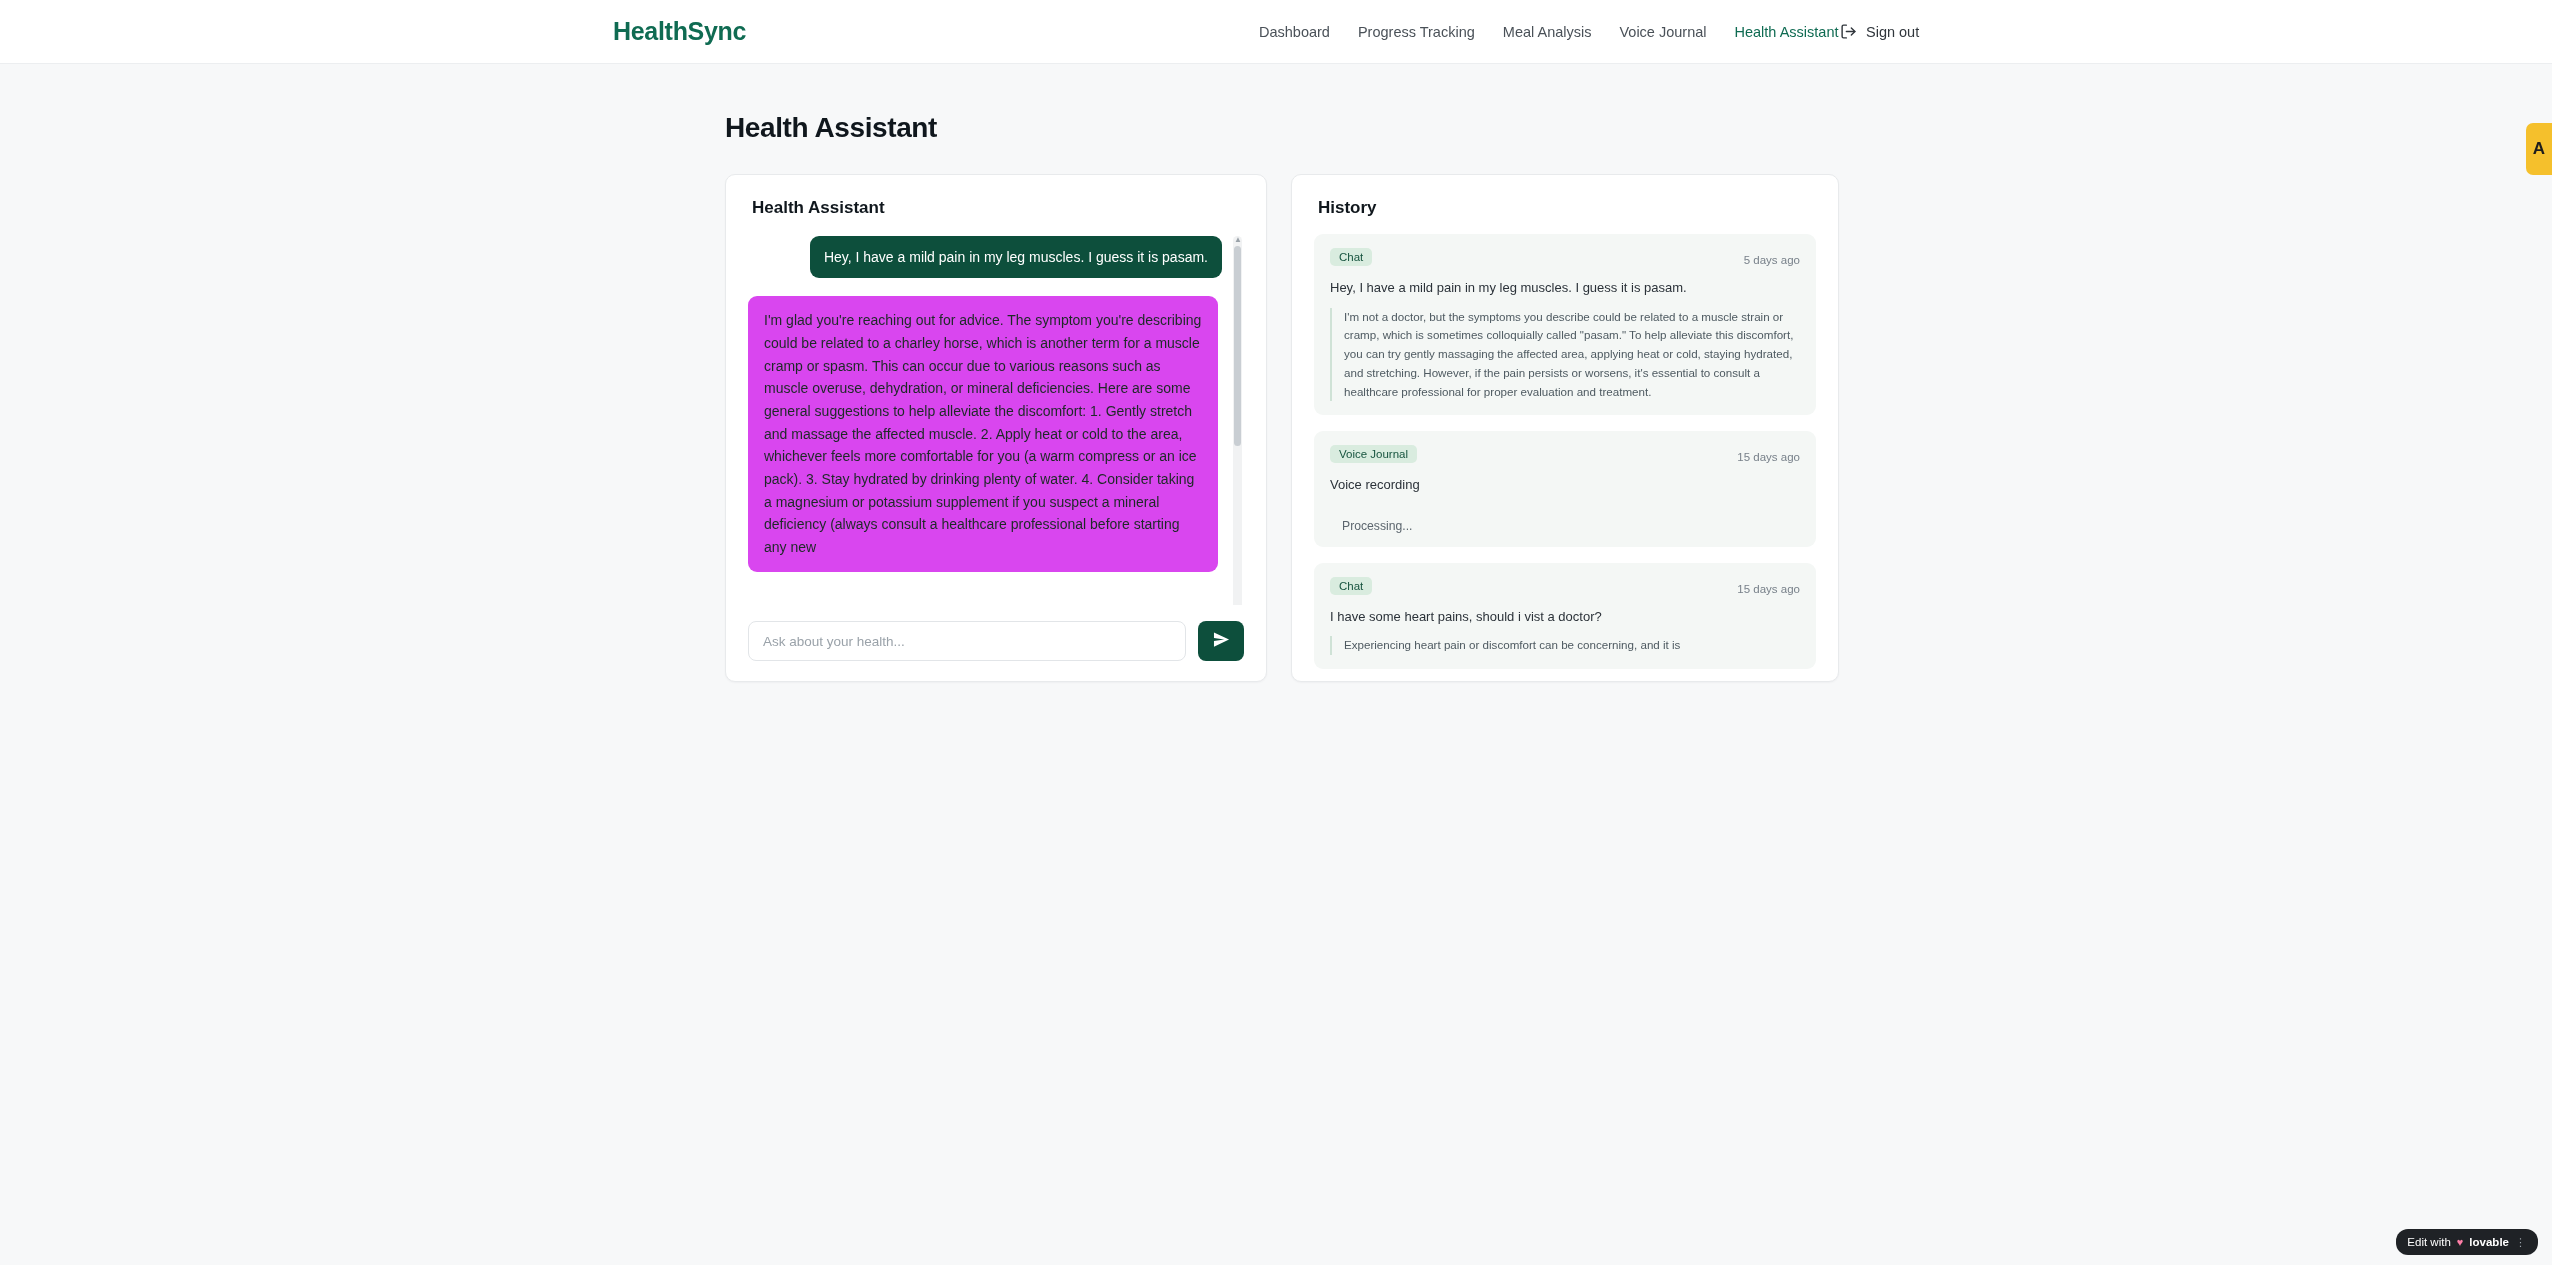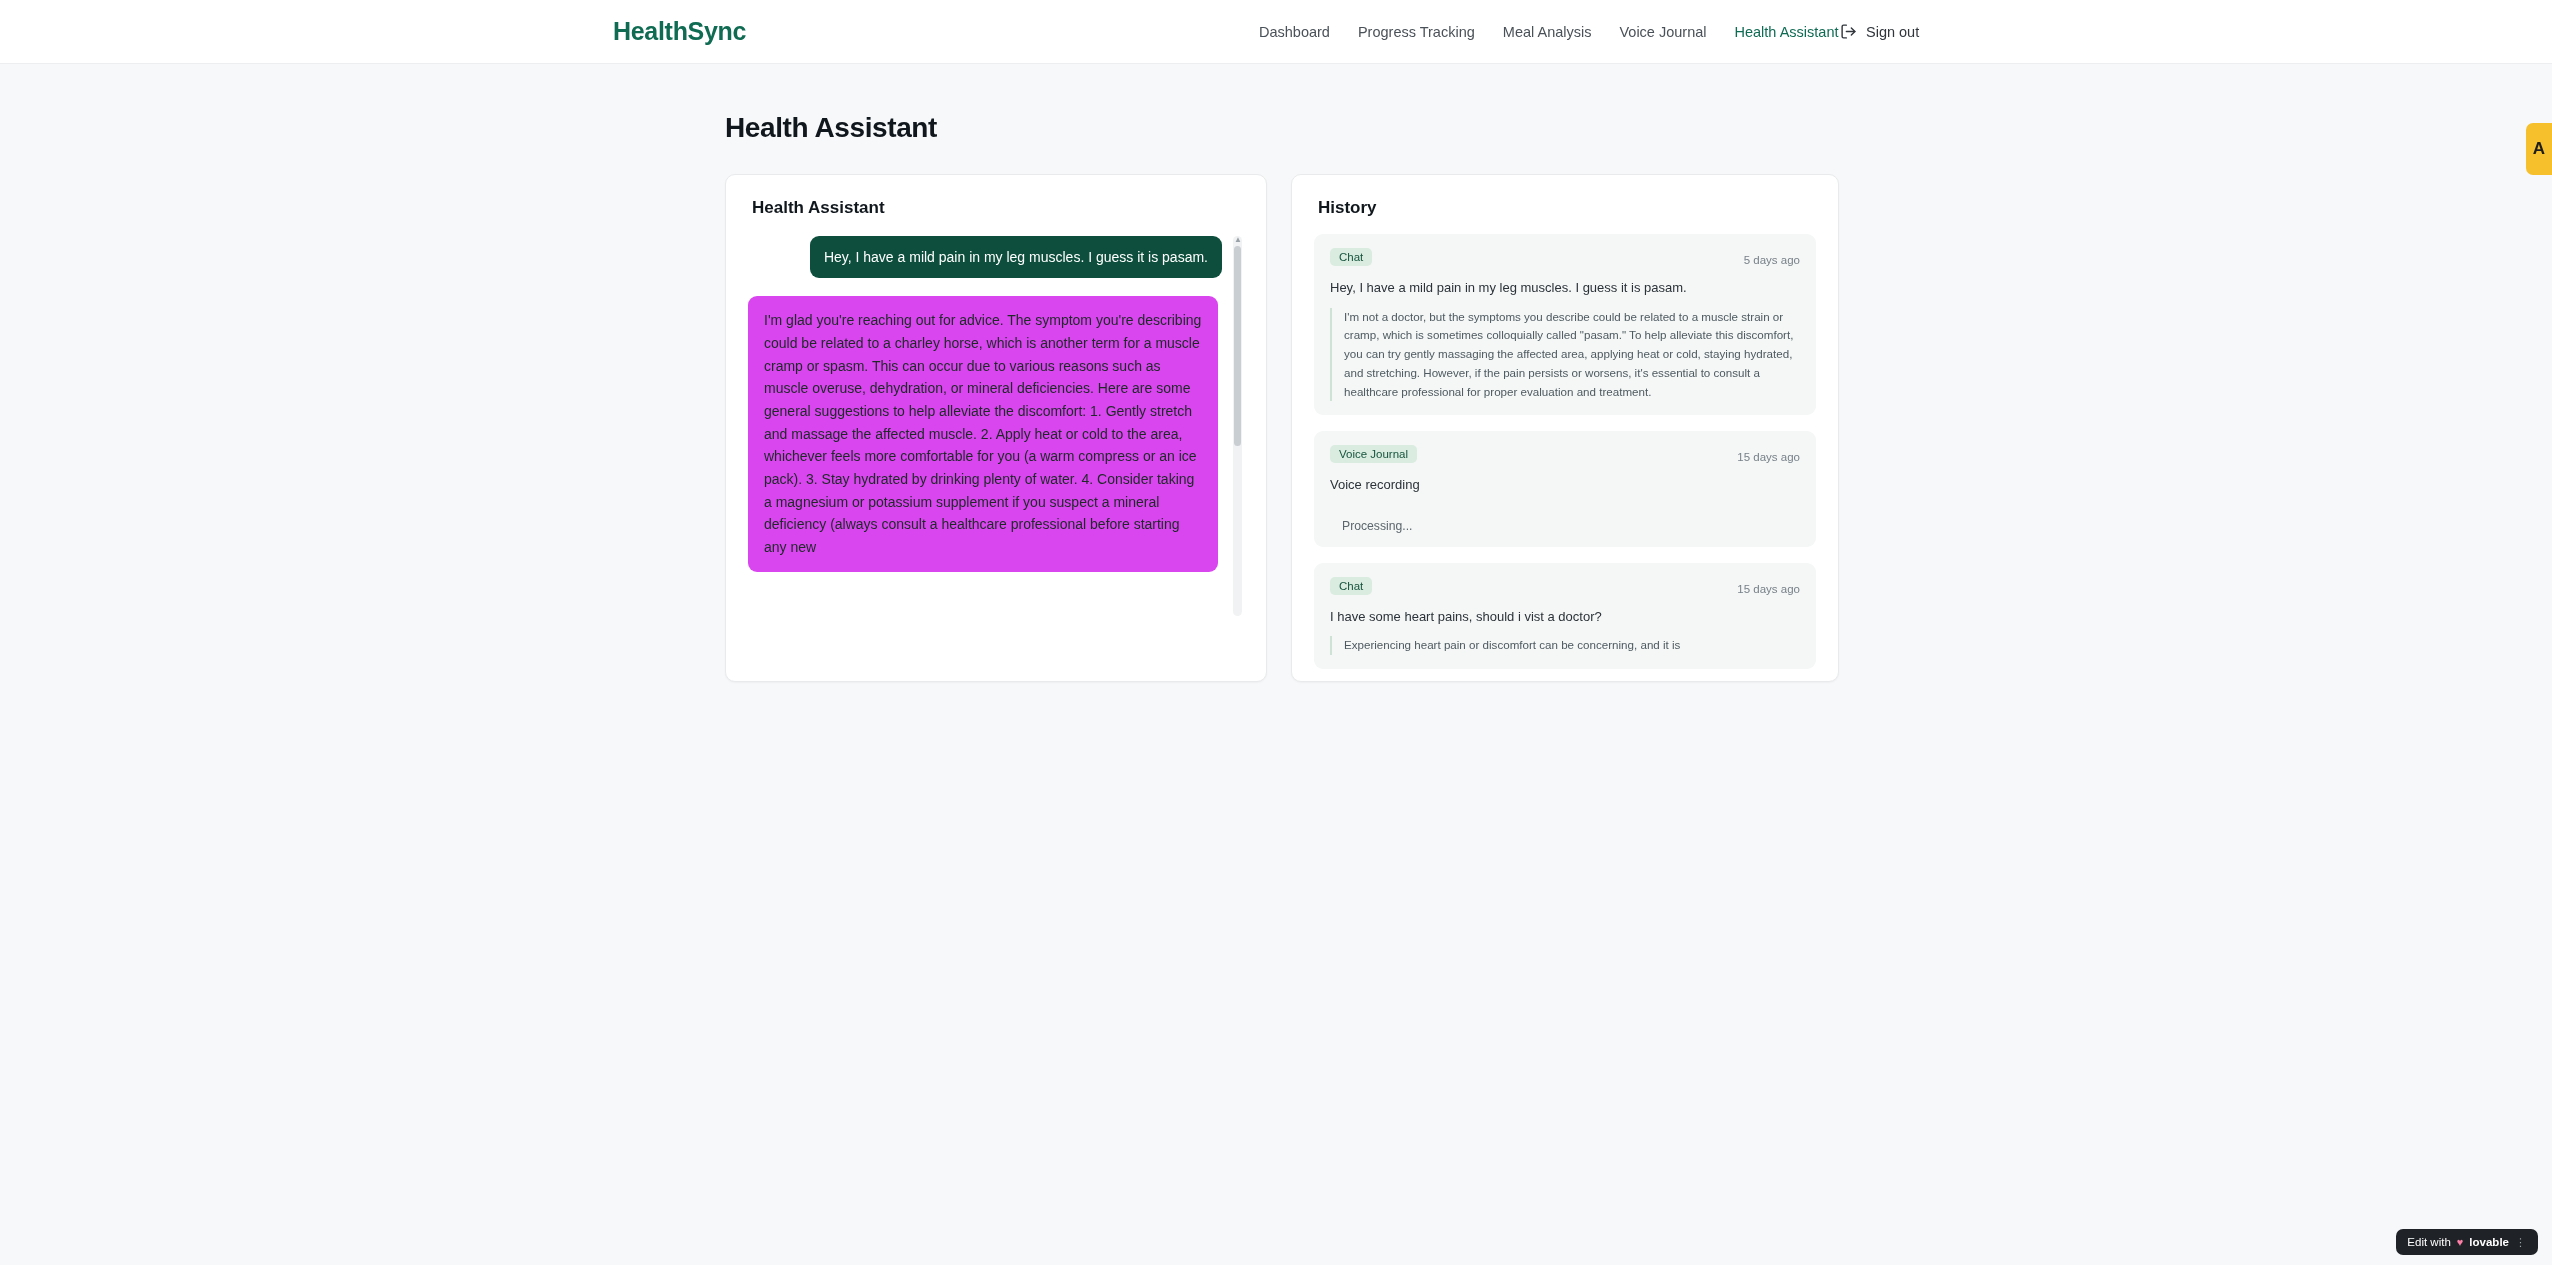--- a/index.html
+++ b/index.html
@@ -262,21 +262,21 @@
     font-weight: bold;
   }
 
   
   .lovable-badge {
     position: absolute;
     right: 14px;
     bottom: 10px;
     background: #1f2226;
     color: #ffffff;
-    border-radius: 7px;
+    border-radius: 12px;
     height: 26px;
     display: flex;
     align-items: center;
     gap: 6px;
     padding: 0 11px;
     font-size: 11.5px;
   }
   .lovable-badge .heart { color: #ff7fa8; font-size: 11px; }
   .lovable-badge .lv { font-weight: bold; }
   .lovable-badge .dots { color: #9aa2a9; font-size: 11px; letter-spacing: 1px; }
@@ -323,20 +323,30 @@
           <div class="bubble-bot">I'm glad you're reaching out for advice. The symptom you're describing could be related to a charley horse, which is another term for a muscle cramp or spasm. This can occur due to various reasons such as muscle overuse, dehydration, or mineral deficiencies. Here are some general suggestions to help alleviate the discomfort: 1. Gently stretch and massage the affected muscle. 2. Apply heat or cold to the area, whichever feels more comfortable for you (a warm compress or an ice pack). 3. Stay hydrated by drinking plenty of water. 4. Consider taking a magnesium or potassium supplement if you suspect a mineral deficiency (always consult a healthcare professional before starting any new</div>
         </div>
 
         <div class="scrollbar-track">
           <div class="scroll-arrow" style="top:0">▲</div>
           <div class="scrollbar-thumb"></div>
 
         </div>
       </div>
 
+      <div class="composer">
+        <input type="text" placeholder="Ask about your health..." style="">
+        <button class="send-btn">
+          <span>
+            <svg width="19" height="19" viewBox="0 0 24 24" fill="#ffffff">
+              <path d="M2.5 21l19-9-19-9 0 7 13 2-13 2z"></path>
+            </svg>
+          </span>
+        </button>
+      </div>
     </div>
 
     <div class="card history-card">
       <div class="card-title">History</div>
 
       <div class="history-list">
 
         <div class="history-item">
           <div class="hi-head">
             <span class="badge">Chat</span>

